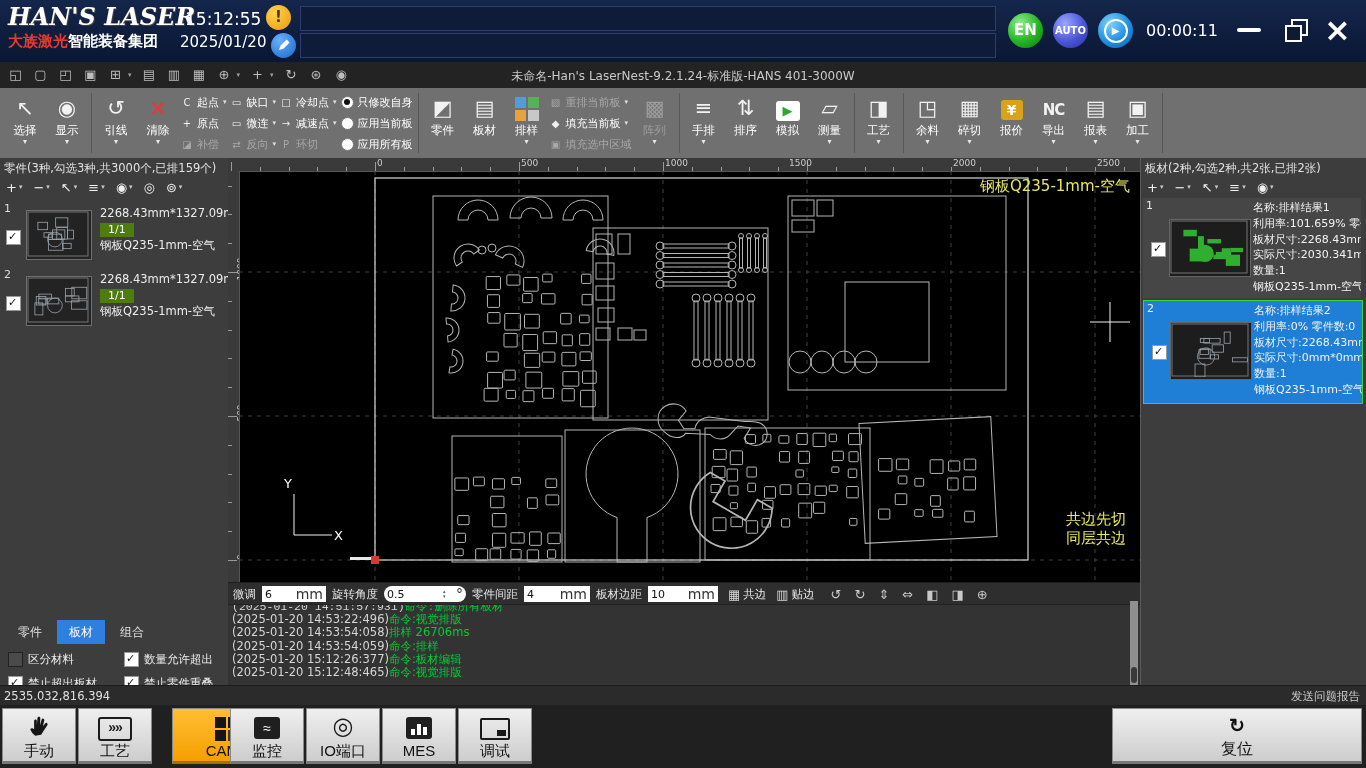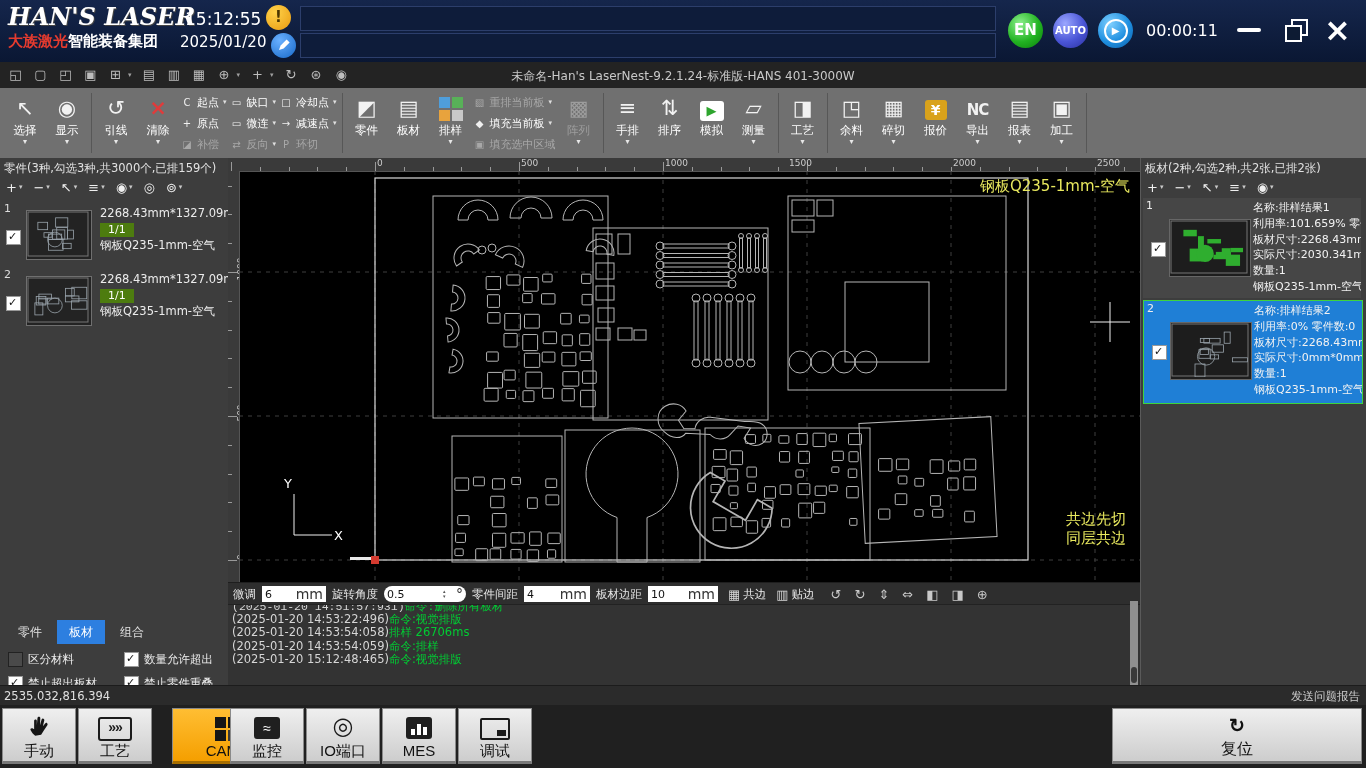--- a/index.html
+++ b/index.html
@@ -268,20 +268,34 @@
           <span class="sdd">▾</span>
         </div>
         <div class="rs">
           <span class="si">→</span>
           <span>减速点</span>
           <span class="sdd">▾</span>
         </div>
         <div class="rs dis">
           <span class="si">P</span>
           <span>环切</span>
+        </div>
+      </div>
+      <div class="rstack">
+        <div class="rs">
+          <span class="radio on"></span>
+          <span>只修改自身</span>
+        </div>
+        <div class="rs">
+          <span class="radio"></span>
+          <span>应用当前板</span>
+        </div>
+        <div class="rs">
+          <span class="radio"></span>
+          <span>应用所有板</span>
         </div>
       </div>
       <div class="rdiv"></div>
       <div class="rbig">
         <div class="ric">◩</div>
         <div class="rlb">零件</div>
         <div class="rdd">&nbsp;</div>
       </div>
       <div class="rbig">
         <div class="ric">▤</div>
@@ -802,20 +816,21 @@
         <span>◨</span>
         <span>⊕</span>
       </span>
     </div>
 
   <div id="log" class="abs">
       <div class="lline"><span class="lt">(2025-01-20 14:51:57:931)</span><span class="lm">命令:删除所有板材</span></div>
       <div class="lline"><span class="lt">(2025-01-20 14:53:22:496)</span><span class="lm">命令:视觉排版</span></div>
       <div class="lline"><span class="lt">(2025-01-20 14:53:54:058)</span><span class="lm">排样 26706ms</span></div>
       <div class="lline"><span class="lt">(2025-01-20 14:53:54:059)</span><span class="lm">命令:排样</span></div>
+      <div class="lline"><span class="lt">(2025-01-20 15:12:26:377)</span><span class="lm">命令:板材编辑</span></div>
       <div class="lline"><span class="lt">(2025-01-20 15:12:48:465)</span><span class="lm">命令:视觉排版</span></div>
     </div>
   <div id="logsb" class="abs">
       <span class="th"></span>
     </div>
 
   <div id="right-panel" class="abs">
     <div class="phead abs">板材(2种,勾选2种,共2张,已排2张)</div>
     <div class="ptools abs" id="rtools">
         <span class="pt">

